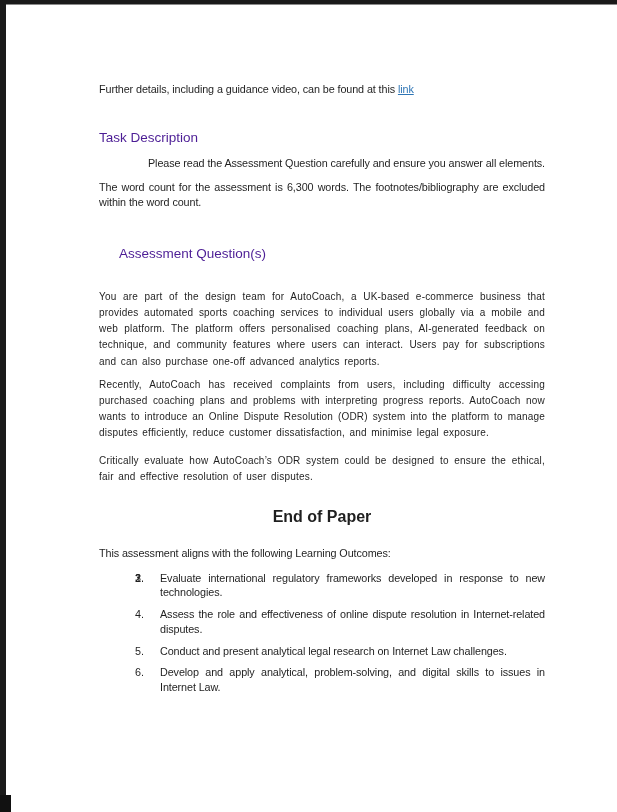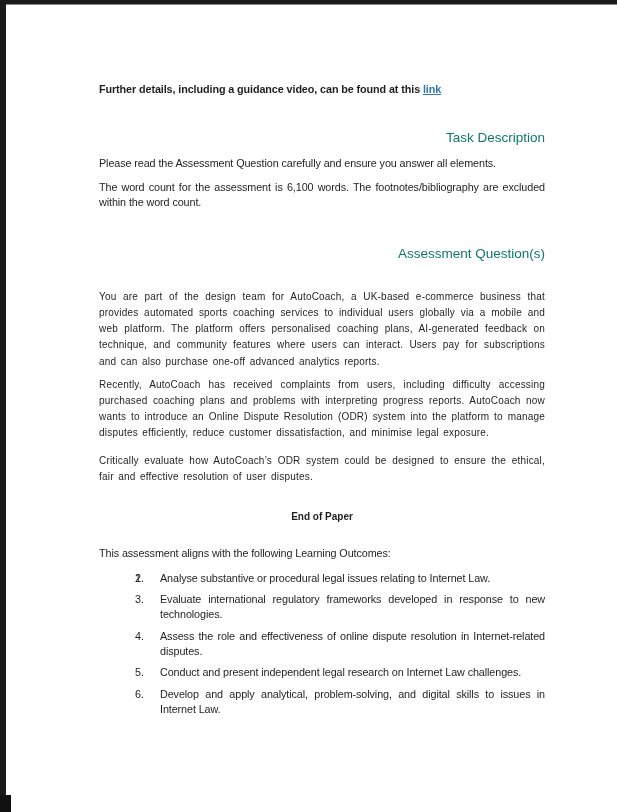--- a/index.html
+++ b/index.html
@@ -26,36 +26,36 @@
   }
   .page-content {
     position: absolute; left: 99px; top: 0; width: 446px;
   }
   .small-text {
     font-size: 10.8px; line-height: 14.7px; letter-spacing: -0.1px;
   }
   .intro-line { margin-top: 82px; }
   .doc-heading {
     font-size: 13.5px; line-height: 18px; font-weight: 400;
-    color: #0f766e; margin: 0; text-align: right;
+    color: #4c1d95; margin: 0;
   }
   .h-task { margin-top: 32px; }
-  .h-aq   { margin-top: 35px; }
+  .h-aq   { margin-top: 35px; margin-left: 20px; }
   .h-lo   { margin-top: 34px; }
-  .p-please    { margin-top: 9px; }
+  .p-please    { margin-top: 9px; text-align: right; }
   .p-wordcount { margin-top: 10px; text-align: justify; }
   .main-para {
     font-size: 10px; line-height: 16.2px; text-align: justify;
     letter-spacing: 0.2px; word-spacing: 1.5px;
   }
   .p1 { margin-top: 26px; }
   .p2 { margin-top: 7px; }
   .p3 { margin-top: 11px; }
   .end-marker {
-    margin-top: 24px; font-size: 10px; line-height: 16px;
+    margin-top: 24px; font-size: 16px; line-height: 16px;
     font-weight: bold; text-align: center;
   }
   .p-aligns { margin-top: 21px; }
   a.doc-link {
     color: #2e75b5; text-decoration: underline; cursor: pointer;
   }
   ol.lo-list {
     margin: 10px 0 0 0; padding: 0; list-style: none;
   }
   ol.lo-list li {
@@ -71,60 +71,59 @@
 </style>
 </head>
 <body>
 
 <div class="edge-top"></div>
 <div class="edge-left"></div>
 <div class="edge-corner"></div>
 
 <div class="page-content">
 
-  <p class="small-text intro-line" style="margin-bottom:0; margin-top:82px;font-weight:bold;"><span>Further details, including a guidance video, can be found at this </span><a class="doc-link">link</a></p>
+  <p class="small-text intro-line" style="margin-bottom:0; margin-top:82px;"><span>Further details, including a guidance video, can be found at this </span><a class="doc-link">link</a></p>
 
   <h2 class="doc-heading h-task">Task Description</h2>
 
   <p class="small-text p-please" style="margin-bottom:0;">Please read the Assessment Question carefully and ensure you answer all elements.</p>
 
-  <p class="small-text p-wordcount" style="margin-bottom:0;">The word count for the assessment is 6,100 words. The footnotes/bibliography are excluded within the word count.</p>
+  <p class="small-text p-wordcount" style="margin-bottom:0;">The word count for the assessment is 6,300 words. The footnotes/bibliography are excluded within the word count.</p>
 
   <h2 class="doc-heading h-aq">Assessment Question(s)</h2>
 
   <p class="main-para p1" style="margin-bottom:0;">You are part of the design team for AutoCoach, a UK-based e-commerce business that provides automated sports coaching services to individual users globally via a mobile and web platform. The platform offers personalised coaching plans, AI-generated feedback on technique, and community features where users can interact. Users pay for subscriptions and can also purchase one-off advanced analytics reports.</p>
 
   <p class="main-para p2" style="margin-bottom:0;">Recently, AutoCoach has received complaints from users, including difficulty accessing purchased coaching plans and problems with interpreting progress reports. AutoCoach now wants to introduce an Online Dispute Resolution (ODR) system into the platform to manage disputes efficiently, reduce customer dissatisfaction, and minimise legal exposure.</p>
 
   <p class="main-para p3" style="margin-bottom:12px;">Critically evaluate how AutoCoach’s ODR system could be designed to ensure the ethical, fair and effective resolution of user disputes.</p>
 
   <p class="end-marker" style="margin-bottom:0;">End of Paper</p>
 
 
   <p class="small-text p-aligns" style="margin-bottom:8px;">This assessment aligns with the following Learning Outcomes:</p>
 
   <ol class="lo-list">
     <li>
       <span class="num">1.</span>
     </li>
     <li>
       <span class="num">2.</span>
-      <span>Analyse substantive or procedural legal issues relating to Internet Law.</span>
     </li>
     <li>
       <span class="num">3.</span>
       <span>Evaluate international regulatory frameworks developed in response to new technologies.</span>
     </li>
     <li>
       <span class="num">4.</span>
       <span>Assess the role and effectiveness of online dispute resolution in Internet-related disputes.</span>
     </li>
     <li>
       <span class="num">5.</span>
-      <span>Conduct and present independent legal research on Internet Law challenges.</span>
+      <span>Conduct and present analytical legal research on Internet Law challenges.</span>
     </li>
     <li>
       <span class="num">6.</span>
       <span>Develop and apply analytical, problem-solving, and digital skills to issues in Internet Law.</span>
     </li>
   </ol>
 
 </div>
 
 </body></html>

